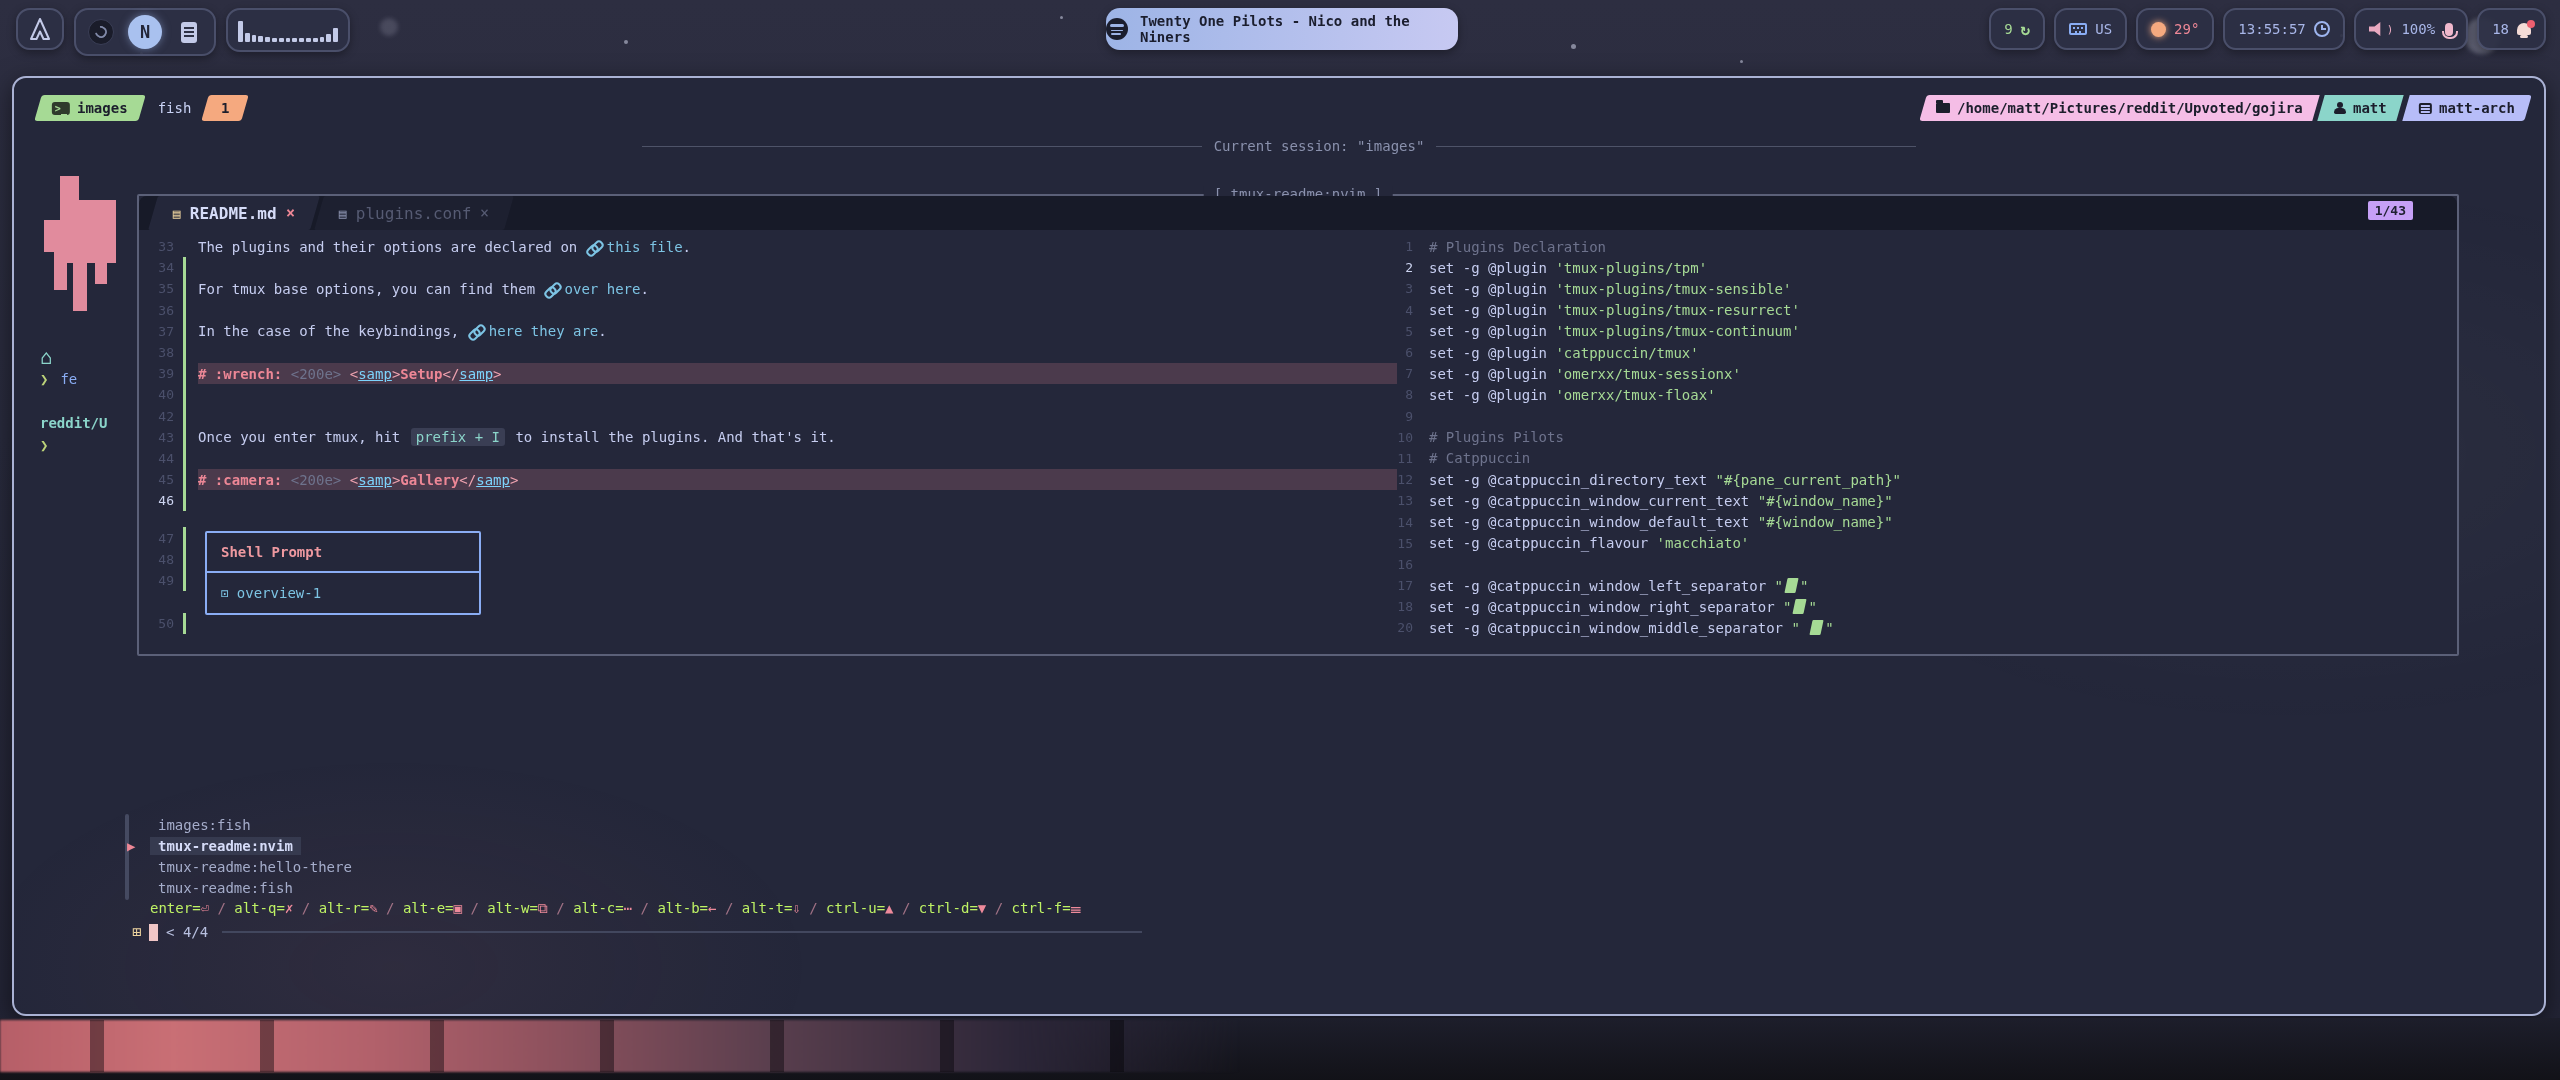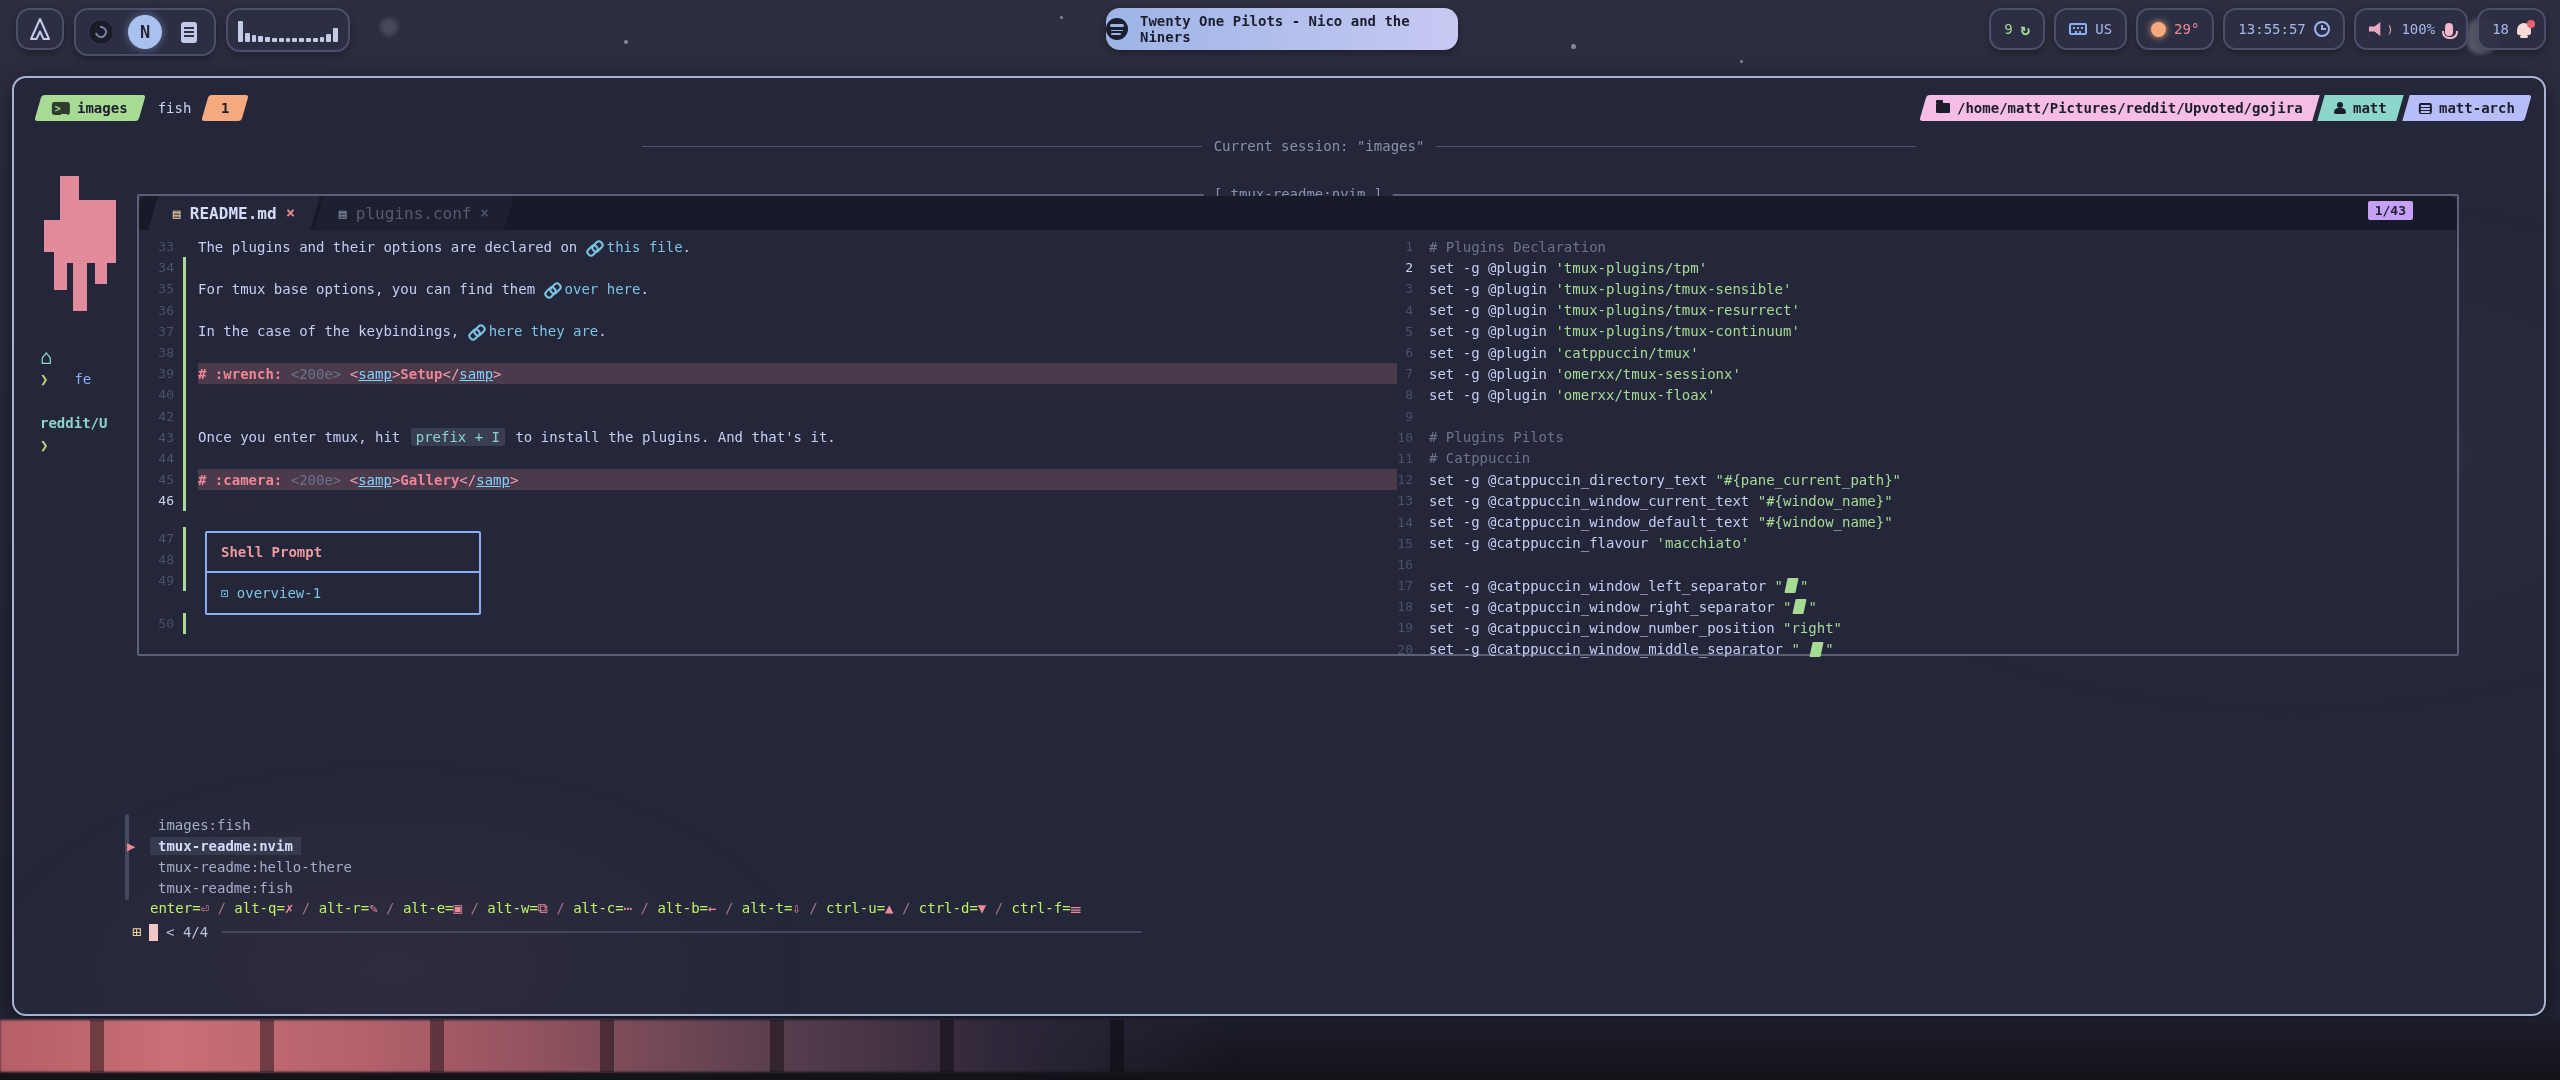--- a/index.html
+++ b/index.html
@@ -68,21 +68,21 @@
   .host-ic::after{content:"";position:absolute;left:2px;top:2px;width:9px;height:1.5px;background:#b7bdf8;box-shadow:0 3px 0 #b7bdf8,0 6px 0 #b7bdf8}
   
   .banner{position:absolute;left:0;right:0;top:60px;display:flex;justify-content:center;align-items:center;color:#8a91ad;font-size:14px}
   .banner .hline{height:0;border-top:1px solid #4e5368;width:560px}
   .banner .btxt{padding:0 12px;white-space:pre}
   
   .pixelart{position:absolute;left:30px;top:98px}
   .shellzone{position:absolute;left:26px;top:268px;font-size:14px;line-height:22px}
   .home-ic{color:#8bd5ca;font-size:20px}
   .chev{color:#bcd379;font-weight:bold}
-  .cmdtxt{color:#8aadf4;margin-left:26px}
+  .cmdtxt{color:#8aadf4;margin-left:12px}
   .dirtxt{color:#8bd5ca;font-weight:bold}
   
   .nvim{position:absolute;left:123px;top:116px;width:2322px;height:462px;border:2px solid #5b6078;border-radius:2px;background:#24273a}
   .nvim-title{position:absolute;top:-10px;left:50%;transform:translateX(-50%);background:#24273a;padding:0 10px;color:#8a91ad;font-size:14px;white-space:pre}
   .tabline{position:absolute;left:0;top:0;right:0;height:34px;background:#171a28;border-radius:8px 8px 0 0;display:flex;align-items:stretch;padding-left:14px;overflow:hidden}
   .tab{display:flex;align-items:center;gap:9px;padding:0 20px;margin-right:4px;transform:skewX(-16deg);border-radius:2px}
   .tab>*{transform:skewX(16deg)}
   .tab.active{background:#24273a;color:#d6dcf8;font-weight:bold}
   .tab.inactive{background:#1d2030;color:#565b73}
   .ficon{font-size:13px}
@@ -323,21 +323,20 @@
           <div class="row"><span class="ln">9</span><span class="txt"></span></div>
           <div class="row"><span class="ln">10</span><span class="txt"><span class="seg cmt"># Plugins Pilots</span></span></div>
           <div class="row"><span class="ln">11</span><span class="txt"><span class="seg cmt"># Catppuccin</span></span></div>
           <div class="row"><span class="ln">12</span><span class="txt"><span class="seg fg">set -g @catppuccin_directory_text </span><span class="seg str">"#{pane_current_path}"</span></span></div>
           <div class="row"><span class="ln">13</span><span class="txt"><span class="seg fg">set -g @catppuccin_window_current_text </span><span class="seg str">"#{window_name}"</span></span></div>
           <div class="row"><span class="ln">14</span><span class="txt"><span class="seg fg">set -g @catppuccin_window_default_text </span><span class="seg str">"#{window_name}"</span></span></div>
           <div class="row"><span class="ln">15</span><span class="txt"><span class="seg fg">set -g @catppuccin_flavour </span><span class="seg str">'macchiato'</span></span></div>
           <div class="row"><span class="ln">16</span><span class="txt"></span></div>
           <div class="row"><span class="ln">17</span><span class="txt"><span class="seg fg">set -g @catppuccin_window_left_separator </span><span class="seg str">"</span><span class="seg sepb"></span><span class="seg str">"</span></span></div>
           <div class="row"><span class="ln">18</span><span class="txt"><span class="seg fg">set -g @catppuccin_window_right_separator </span><span class="seg str">"</span><span class="seg sepb"></span><span class="seg str">"</span></span></div>
-          <div class="row"><span class="ln">19</span><span class="txt"><span class="seg fg">set -g @catppuccin_window_number_position </span><span class="seg str">"right"</span></span></div>
           <div class="row"><span class="ln">20</span><span class="txt"><span class="seg fg">set -g @catppuccin_window_middle_separator </span><span class="seg str">" </span><span class="seg sepb"></span><span class="seg str">"</span></span></div>
         </div>
 
       <div class="mdtable">
         <div class="trow hdr">Shell Prompt</div>
         <div class="trow cel">
           <span class="imgicon">⊡</span>
           <span>overview-1</span>
         </div>
       </div>

